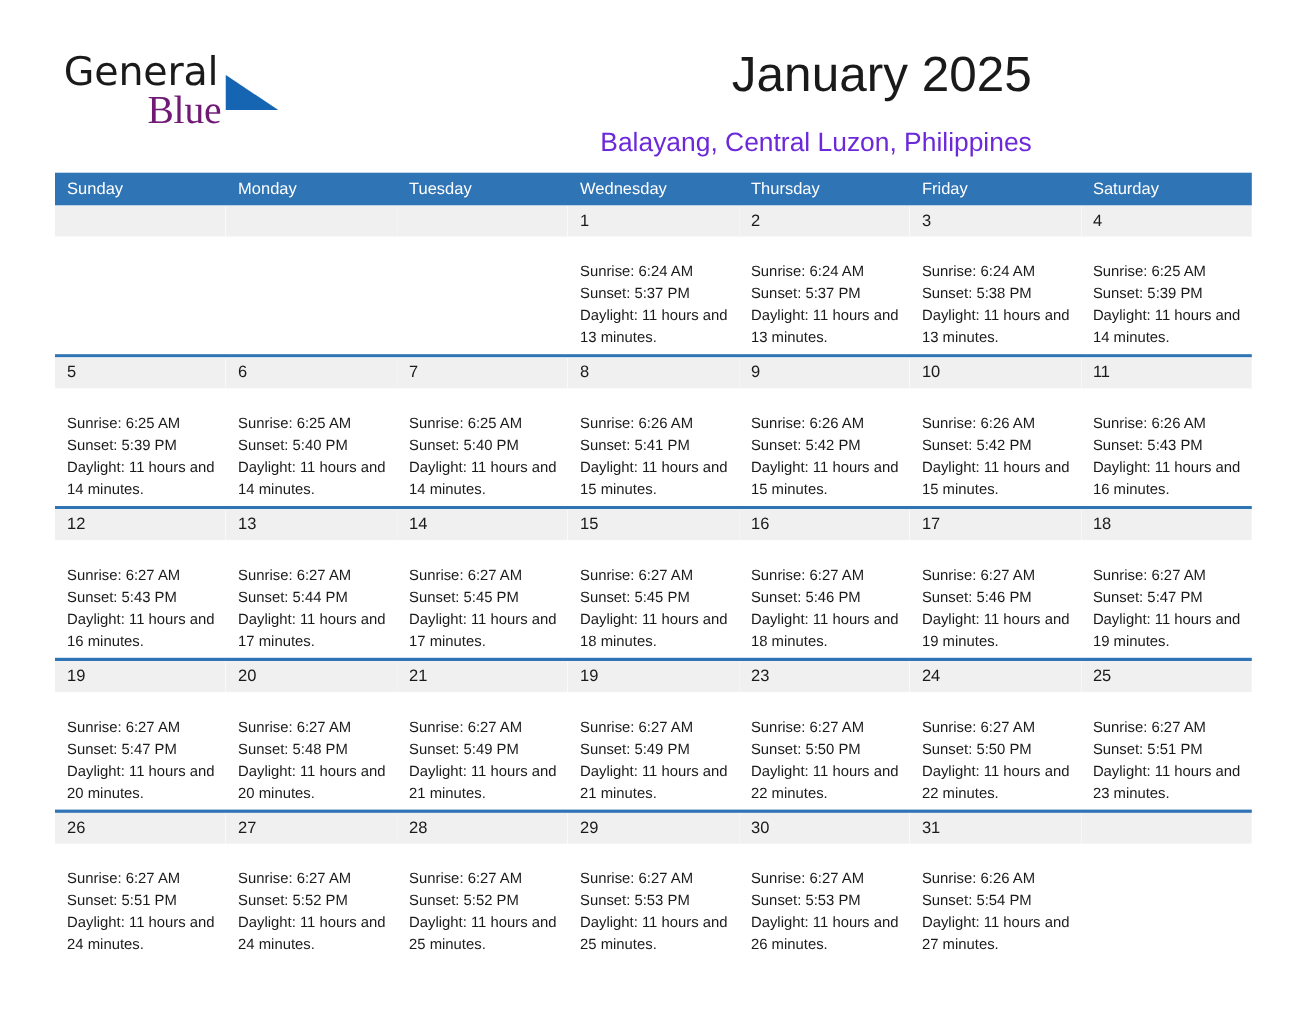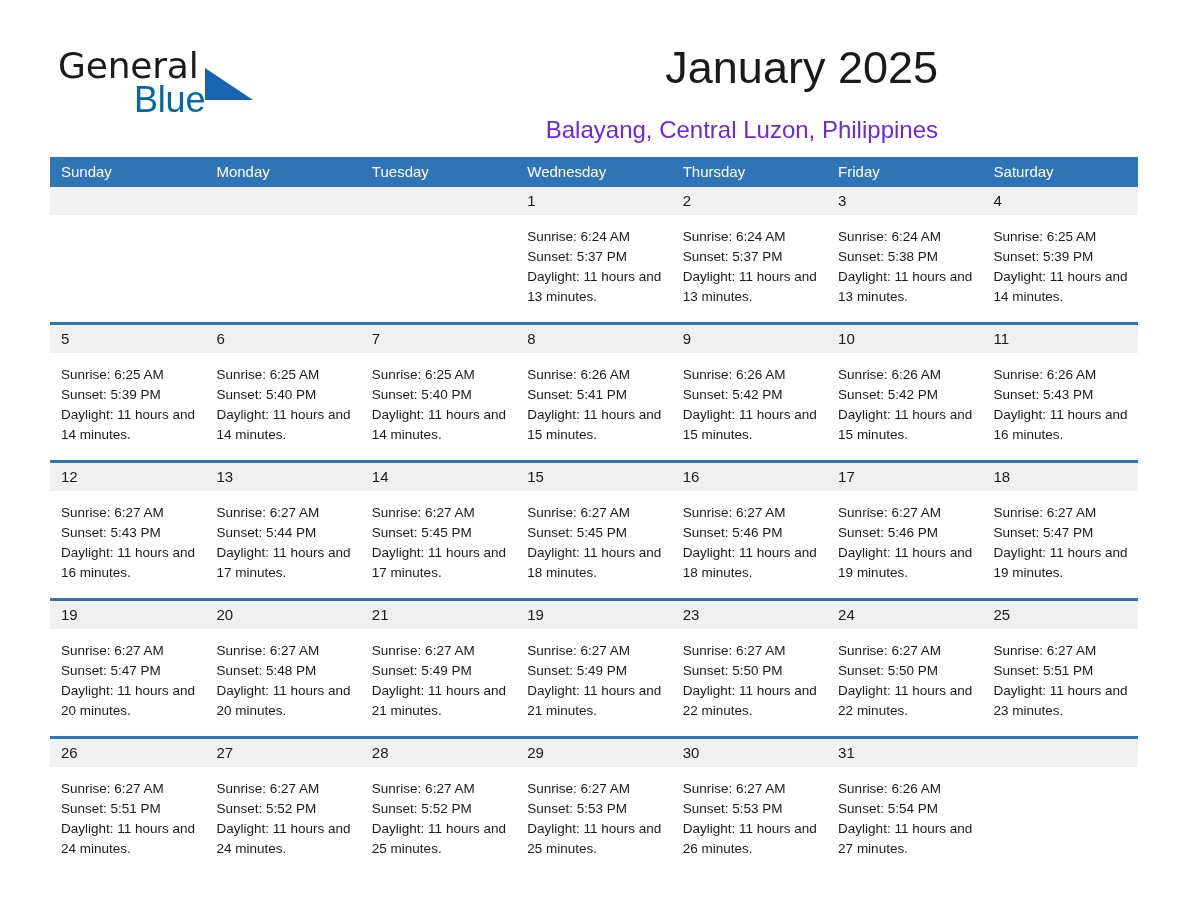--- a/index.html
+++ b/index.html
@@ -50,22 +50,22 @@
   .logo-tri {
     position: absolute;
     left: 147px;
     top: 20px;
   }
   .logo-row2 {
     position: absolute;
     left: 76px;
     top: 34px;
     font-size: 36px;
-    color: #0369a1;
-    font-family: Liberation Sans, sans-serif;
+    color: #701a75;
+    font-family: Liberation Serif, serif;
     font-weight: 400;
     letter-spacing: -0.2px;
   }
 
   .title-block {
     position: absolute;
     right: 58px;
     top: 44px;
     text-align: right;
   }
@@ -89,20 +89,21 @@
   .calendar {
     position: absolute;
     left: 50px;
     top: 157px;
     width: 1088px;
   }
   .weekdays {
     display: flex;
     background: #2f74b5;
     height: 30px;
+    justify-content: center;
   }
   .weekday {
     flex: 1 1 0;
     color: #ffffff;
     font-size: 15px;
     line-height: 30px;
     padding-left: 11px;
     box-sizing: border-box;
     white-space: nowrap;
   }
@@ -129,21 +130,21 @@
     background: #f0f0f0;
     height: 28px;
     line-height: 28px;
     font-size: 15px;
     color: #1a1a1a;
     padding-left: 11px;
     box-sizing: border-box;
   }
   .day-empty .day-num { color: transparent; }
   .day-info {
-    padding: 12px 10px 0 11px;
+    padding: 22px 10px 0 11px;
     font-size: 13.5px;
     line-height: 20px;
     color: #1a1a1a;
   }
   .day-info div { white-space: nowrap; }
   .day-info .wrap { white-space: normal; }
 </style>
 </head>
 <body>
 

